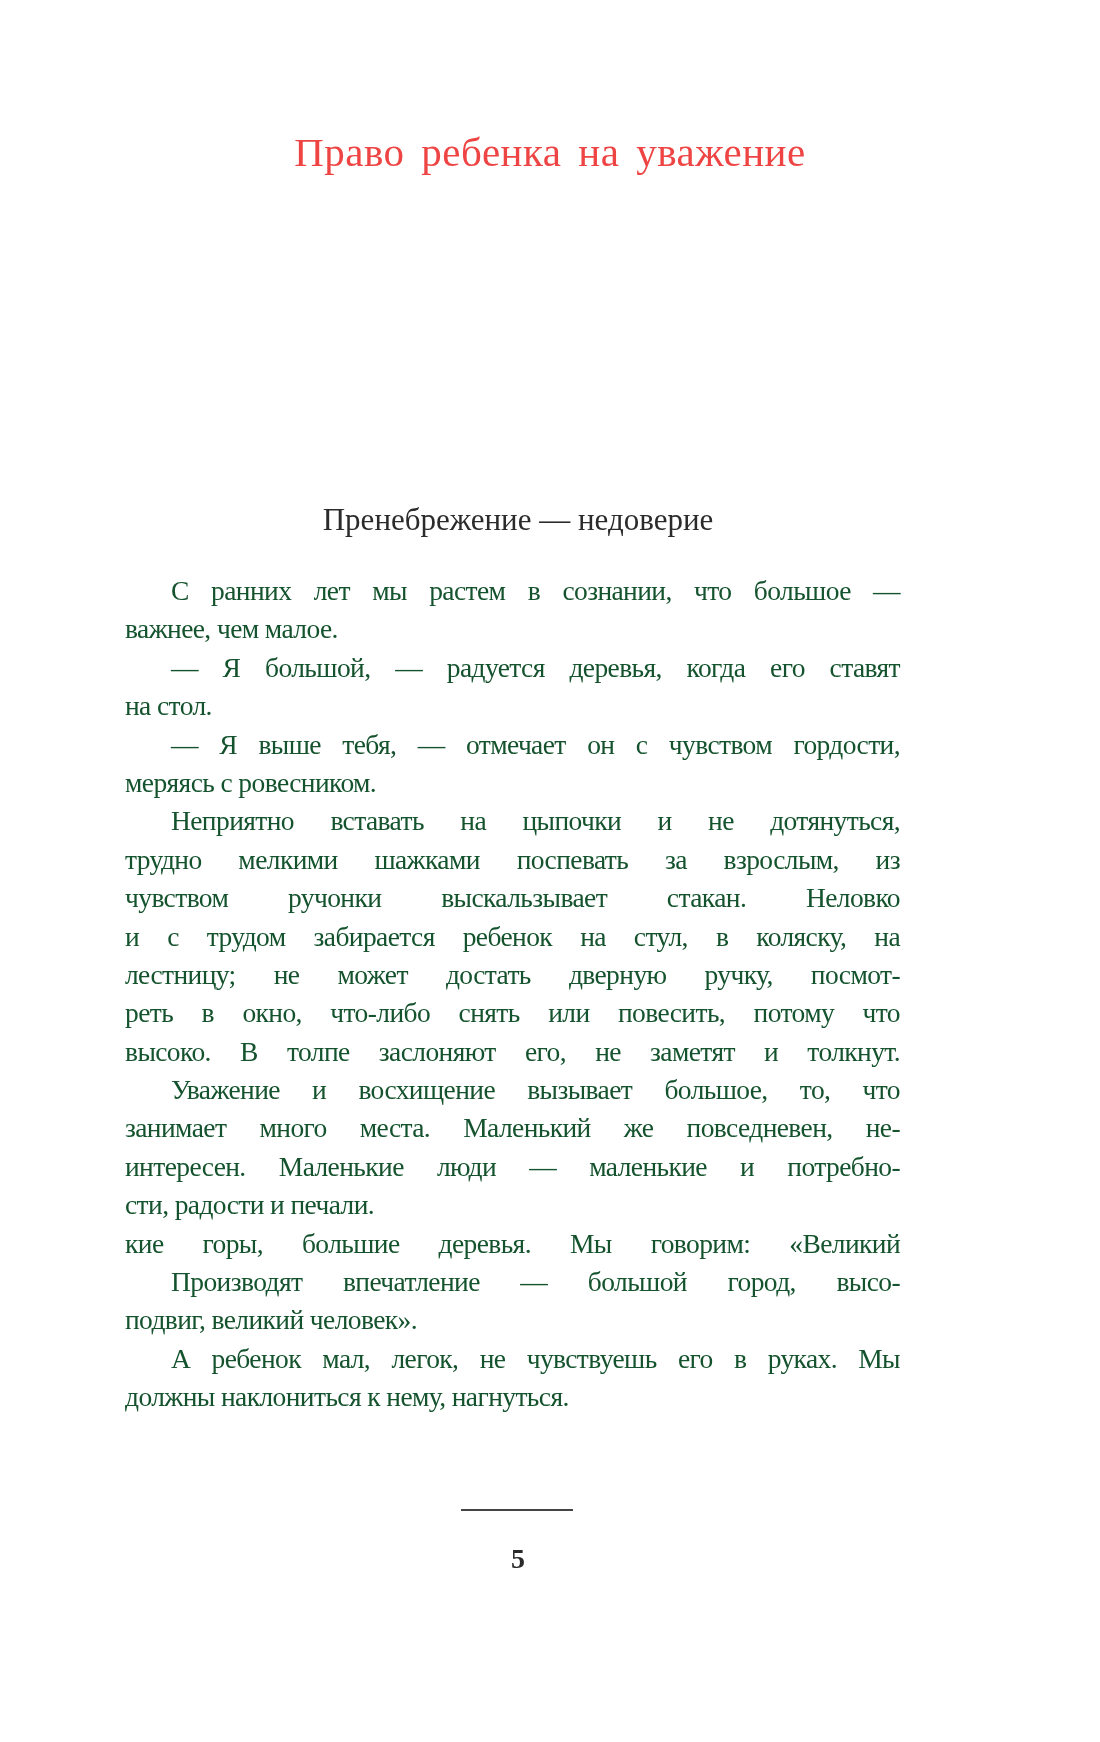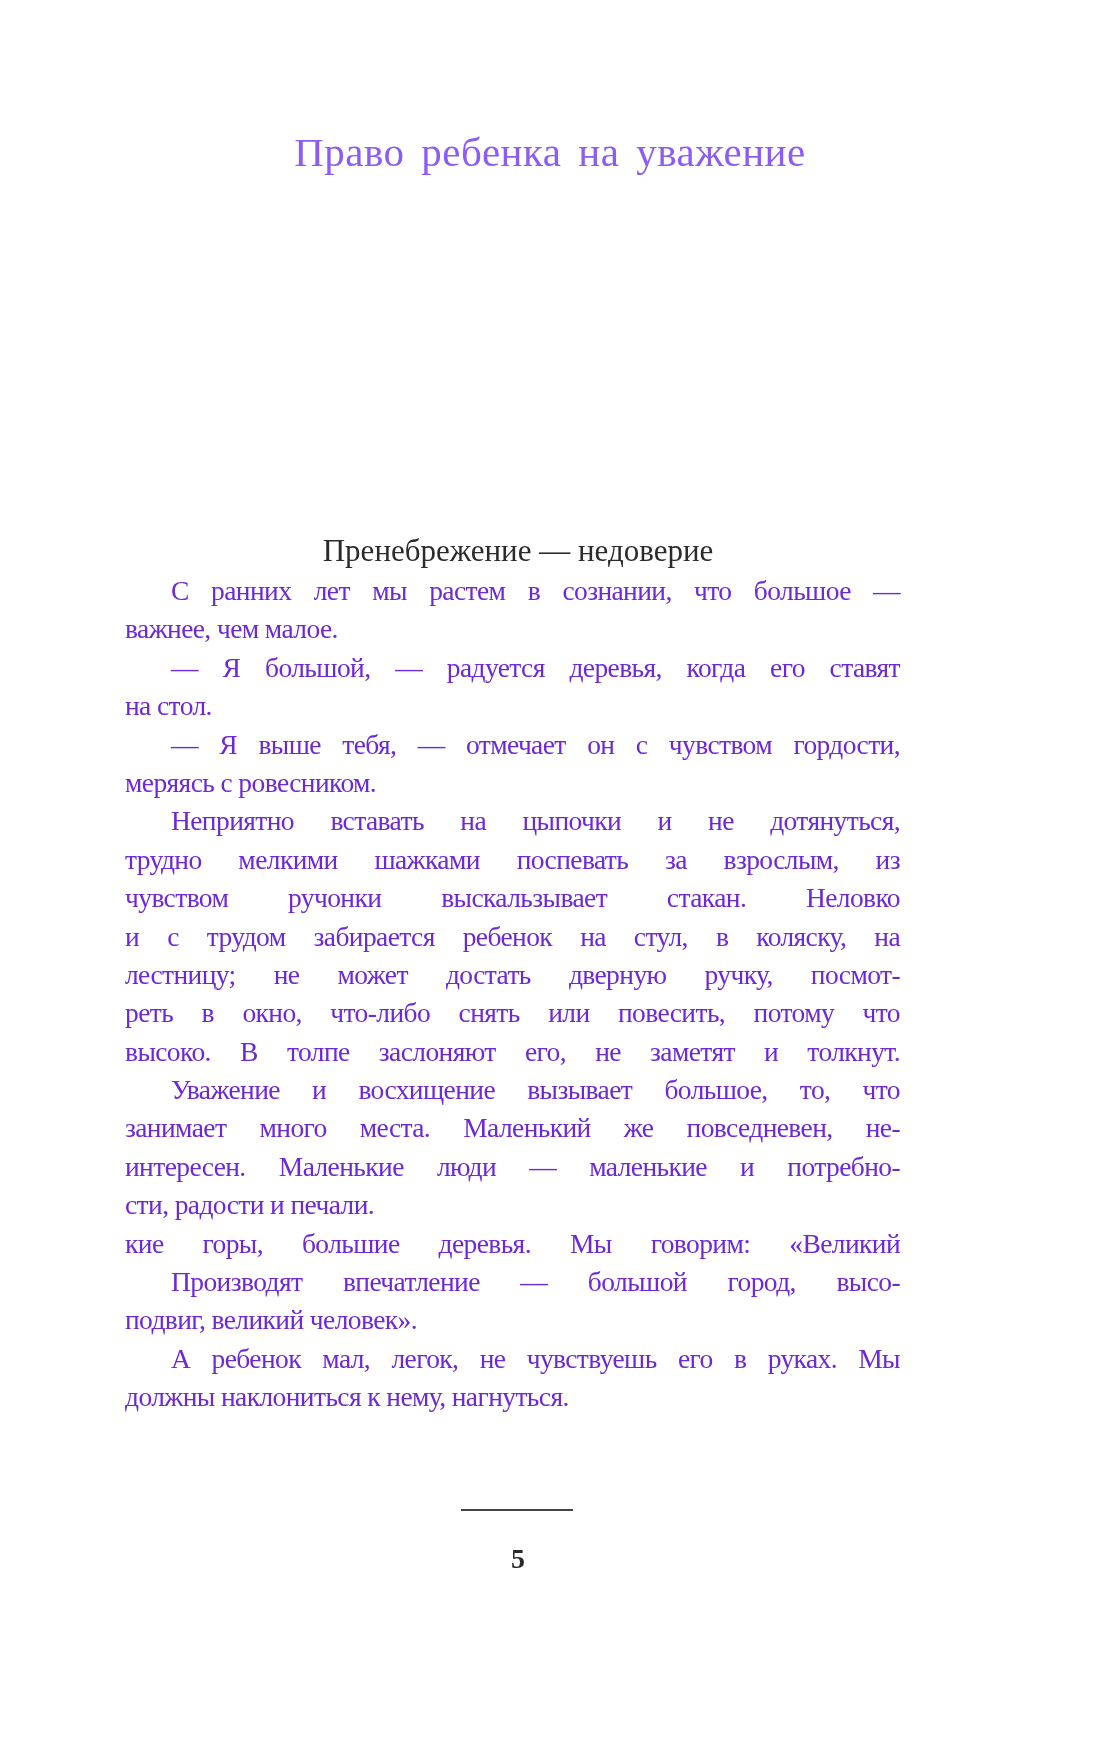--- a/index.html
+++ b/index.html
@@ -1,25 +1,25 @@
 <!DOCTYPE html>
 <html><head>
   <meta charset="utf-8">
   <style>
     html, body { margin: 0; padding: 0; background: #ffffff; }
     body { width: 1100px; height: 1742px; position: relative; overflow: hidden;
            font-family: "Liberation Serif", "DejaVu Serif", serif; color: #2a2a2a; }
     .page { position: absolute; left: 0; top: 0; width: 1100px; height: 1742px; }
     .chapter-title { position: absolute; left: 0; width: 1100px; top: 128px; text-align: center;
-                     font-size: 41px; letter-spacing: 0.5px; word-spacing: 6px; color: #8b5cf6; }
+                     font-size: 41px; letter-spacing: 0.5px; word-spacing: 6px; color: #ef4444; }
     .section-title { position: absolute; left: 0; width: 1036px; top: 502px; text-align: center;
-                     font-size: 31px; color: #2b2b2b; margin-top: 31px; }
+                     font-size: 31px; color: #2b2b2b; }
     .body { position: absolute; left: 125px; top: 572px; width: 775px; }
     .line { height: 38.4px; line-height: 38.4px; font-size: 27.5px; white-space: nowrap;
-            letter-spacing: -0.6px; color: #6d28d9; }
+            letter-spacing: -0.6px; color: #14532d; }
     .line.just { text-align: justify; text-align-last: justify; }
     .line.indent { padding-left: 46px; }
     .rule { position: absolute; left: 461px; top: 1509px; width: 112px; height: 2px; background: #444; }
     .page-num { position: absolute; left: 0; width: 1036px; top: 1543px; text-align: center;
                 font-size: 28px; font-weight: bold; color: #2a2a2a; }
   </style>
 </head>
 <body>
 
 <div class="page">

